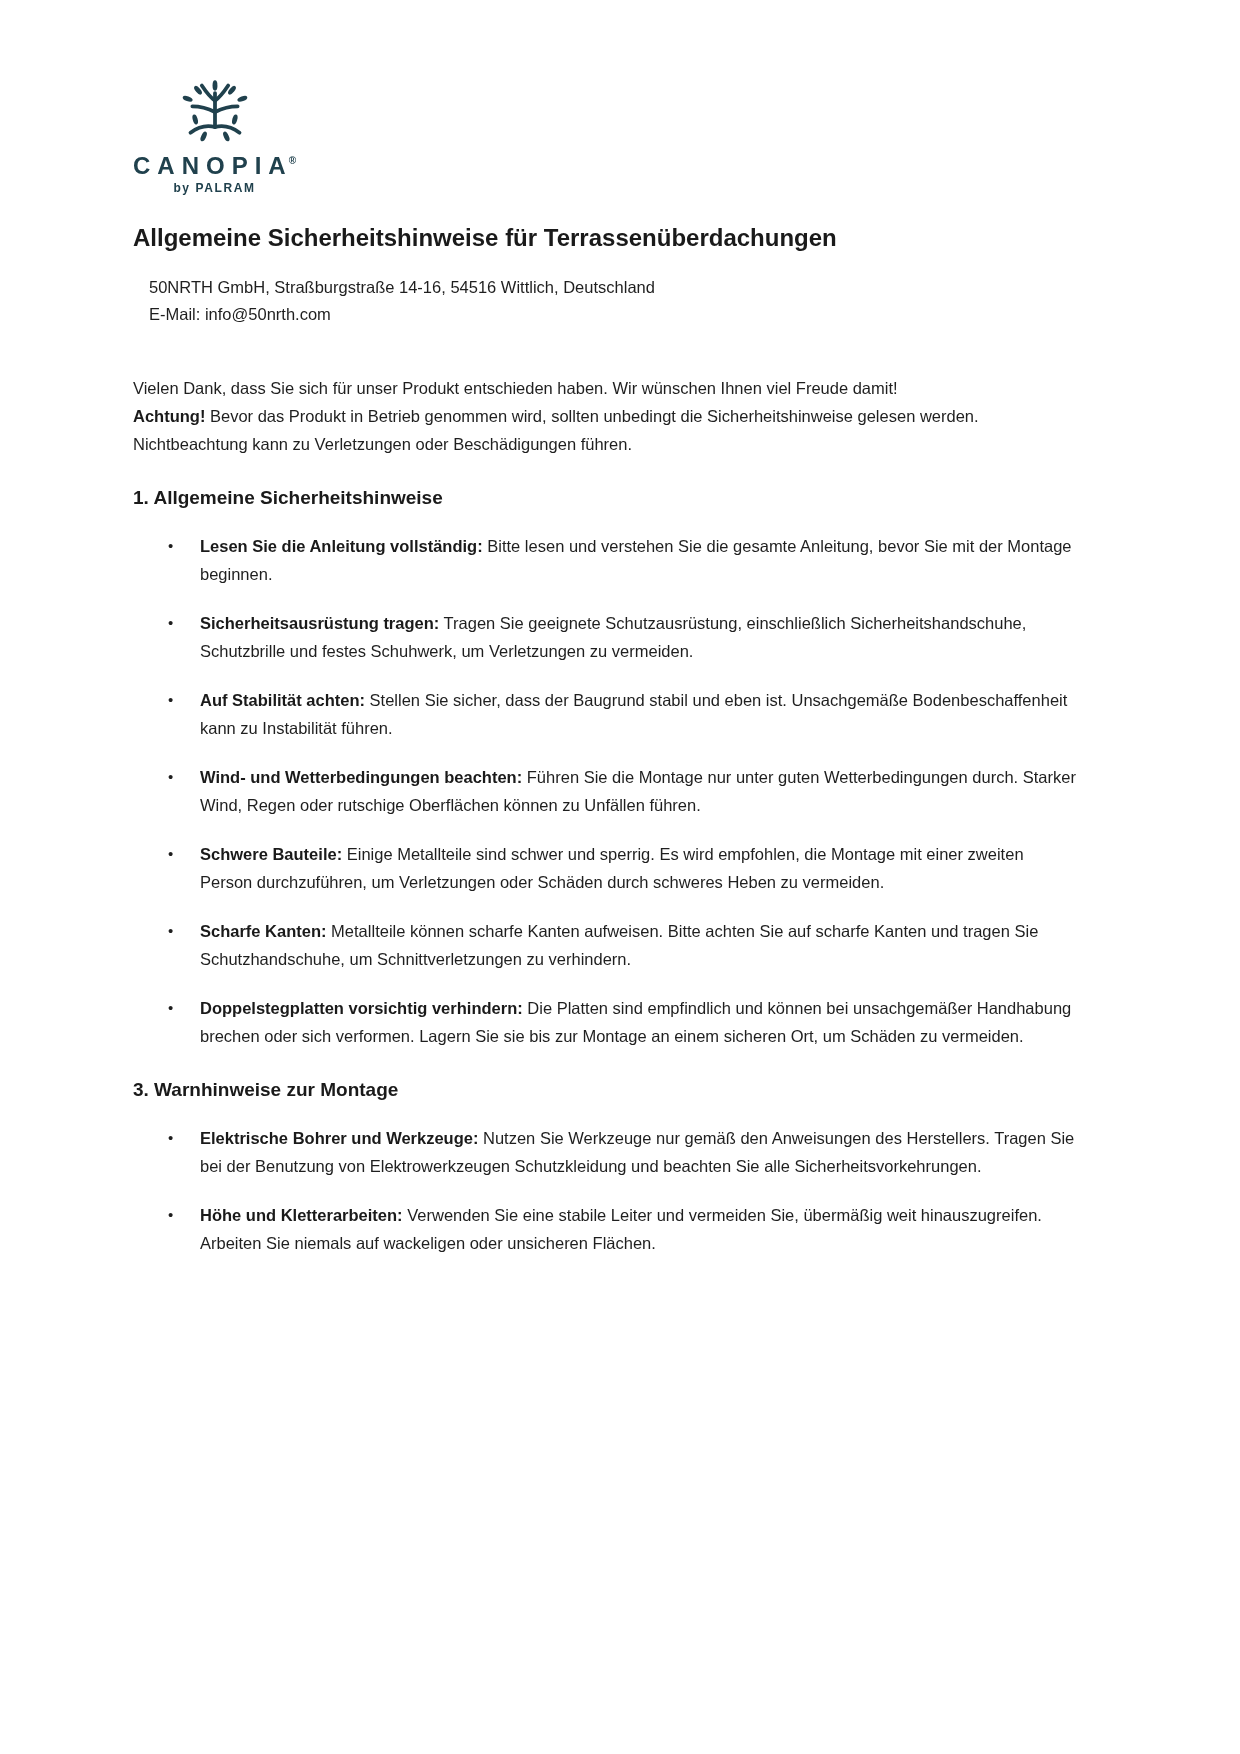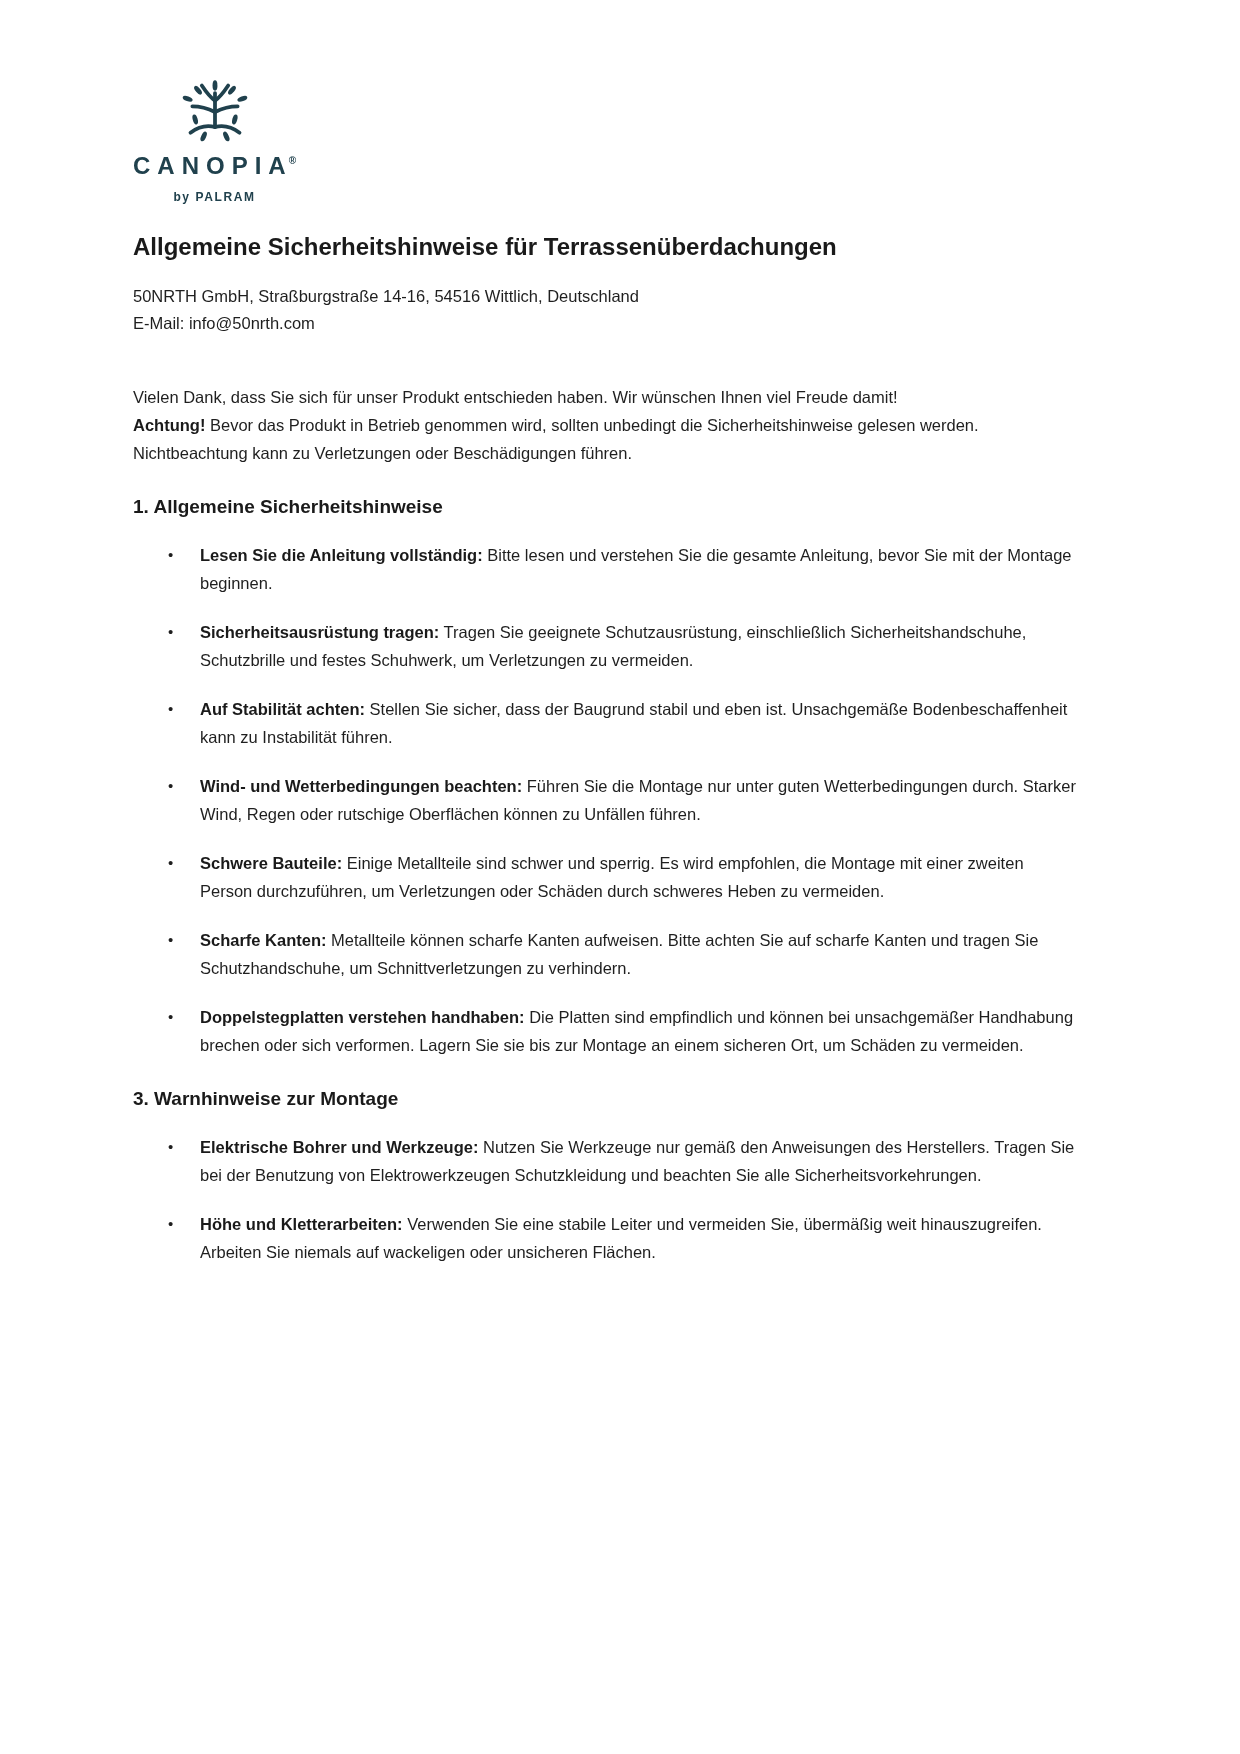--- a/index.html
+++ b/index.html
@@ -42,32 +42,32 @@
     vertical-align: 10px;
     letter-spacing: 0;
     margin-left: -4px;
   }
   .logo .byline {
     font-size: 12px;
     font-weight: 600;
     letter-spacing: 1.6px;
     color: #20414d;
     line-height: 16px;
-    margin-top: 10px;
+    margin-top: 1px;
     text-align: center;
   }
   h1.doc-title {
     font-size: 24px;
     font-weight: 700;
     color: #1a1a1a;
     line-height: 27px;
     margin: 0 0 23px 0;
   }
   .address-block {
-    margin: 0 0 46px 0;
+    margin: 0 0 46px 16px;
   }
   .address-block div { line-height: 27px; }
   p.body-par {
     margin: 0 0 0 0;
     max-width: 930px;
   }
   .par-thanks   { margin-bottom: 38px; }
   .par-warning  { margin-bottom: 6px; }
   b.lead { font-weight: 700; color: #1a1a1a; }
   h2.section-heading {
@@ -172,21 +172,21 @@
       <span class="bullet-body"><b class="lead">Schwere Bauteile:</b><span> Einige Metallteile sind schwer und sperrig. Es wird empfohlen, die Montage mit einer zweiten Person durchzuführen, um Verletzungen oder Schäden durch schweres Heben zu vermeiden.</span></span>
     </li>
 
     <li>
       <span class="marker">•</span>
       <span class="bullet-body"><b class="lead">Scharfe Kanten:</b><span> Metallteile können scharfe Kanten aufweisen. Bitte achten Sie auf scharfe Kanten und tragen Sie Schutzhandschuhe, um Schnittverletzungen zu verhindern.</span></span>
     </li>
 
     <li>
       <span class="marker">•</span>
-      <span class="bullet-body"><b class="lead">Doppelstegplatten verstehen handhaben:</b><span> Die Platten sind empfindlich und können bei unsachgemäßer Handhabung brechen oder sich verformen. Lagern Sie sie bis zur Montage an einem sicheren Ort, um Schäden zu vermeiden.</span></span>
+      <span class="bullet-body"><b class="lead">Doppelstegplatten vorsichtig verhindern:</b><span> Die Platten sind empfindlich und können bei unsachgemäßer Handhabung brechen oder sich verformen. Lagern Sie sie bis zur Montage an einem sicheren Ort, um Schäden zu vermeiden.</span></span>
     </li>
   </ul>
     </section>
 
     <section class="doc-section">
       <h2 class="section-heading">3. Warnhinweise zur Montage</h2>
       <ul class="bullet-list">
     <li>
       <span class="marker">•</span>
       <span class="bullet-body"><b class="lead">Elektrische Bohrer und Werkzeuge:</b><span> Nutzen Sie Werkzeuge nur gemäß den Anweisungen des Herstellers. Tragen Sie bei der Benutzung von Elektrowerkzeugen Schutzkleidung und beachten Sie alle Sicherheitsvorkehrungen.</span></span>

